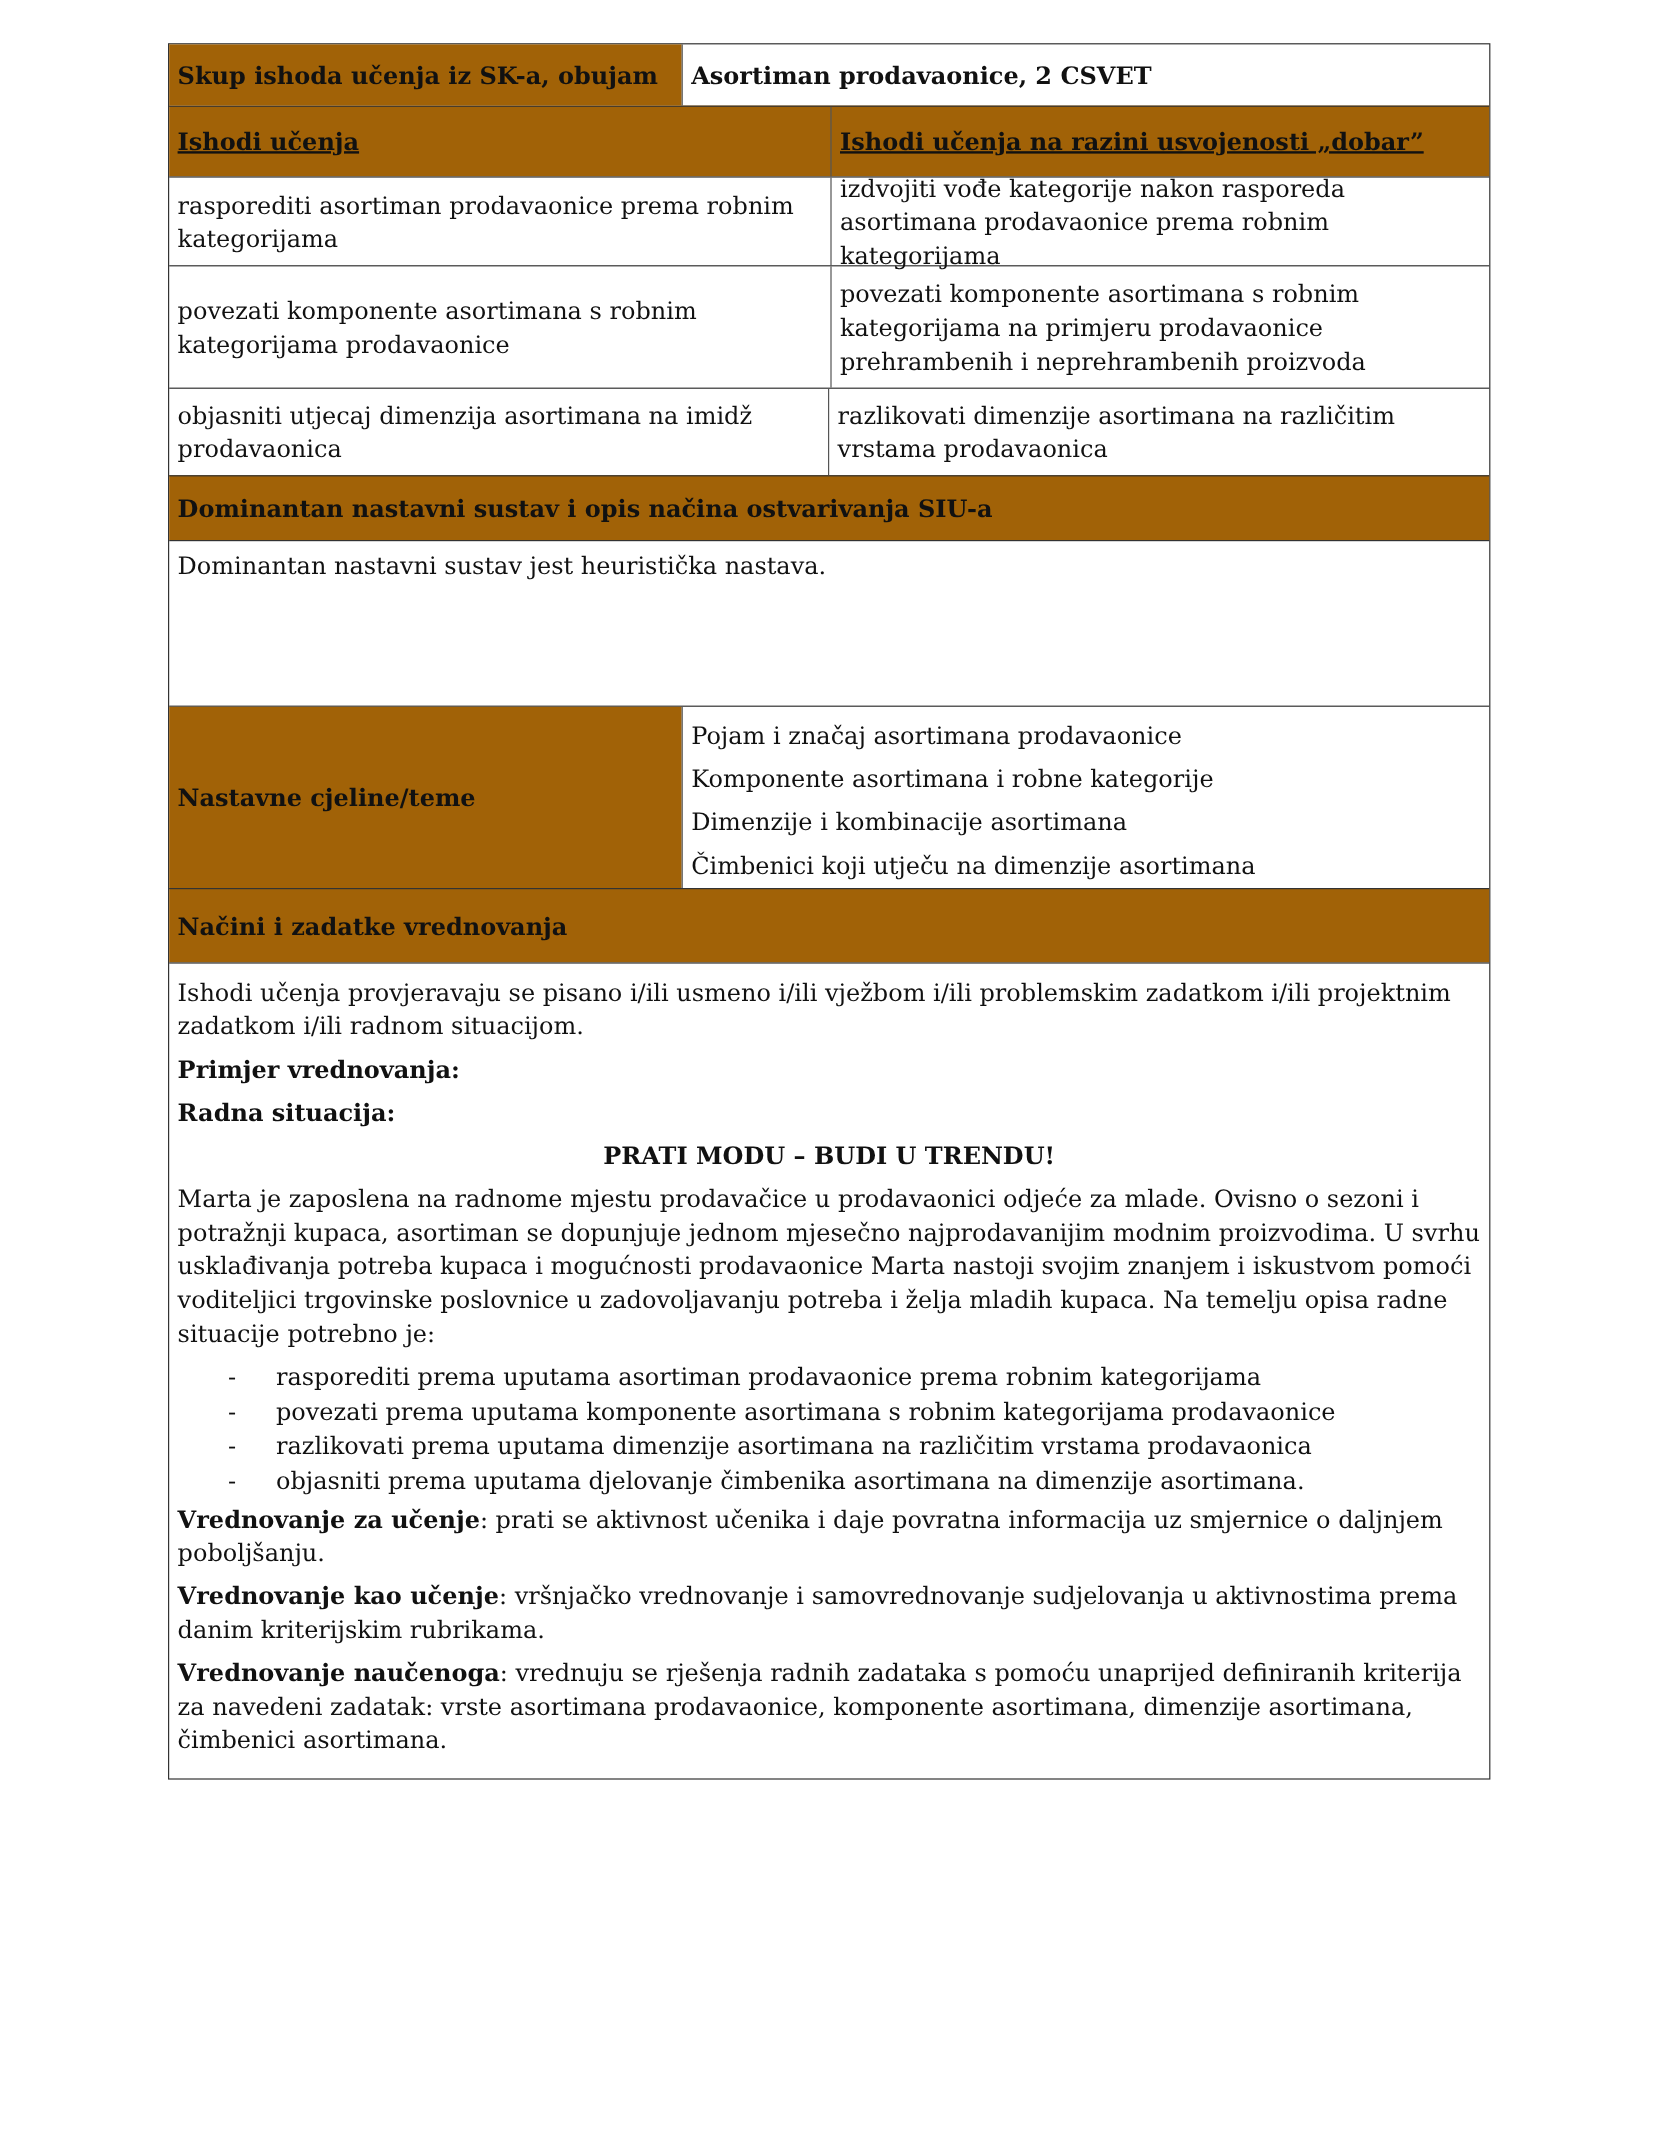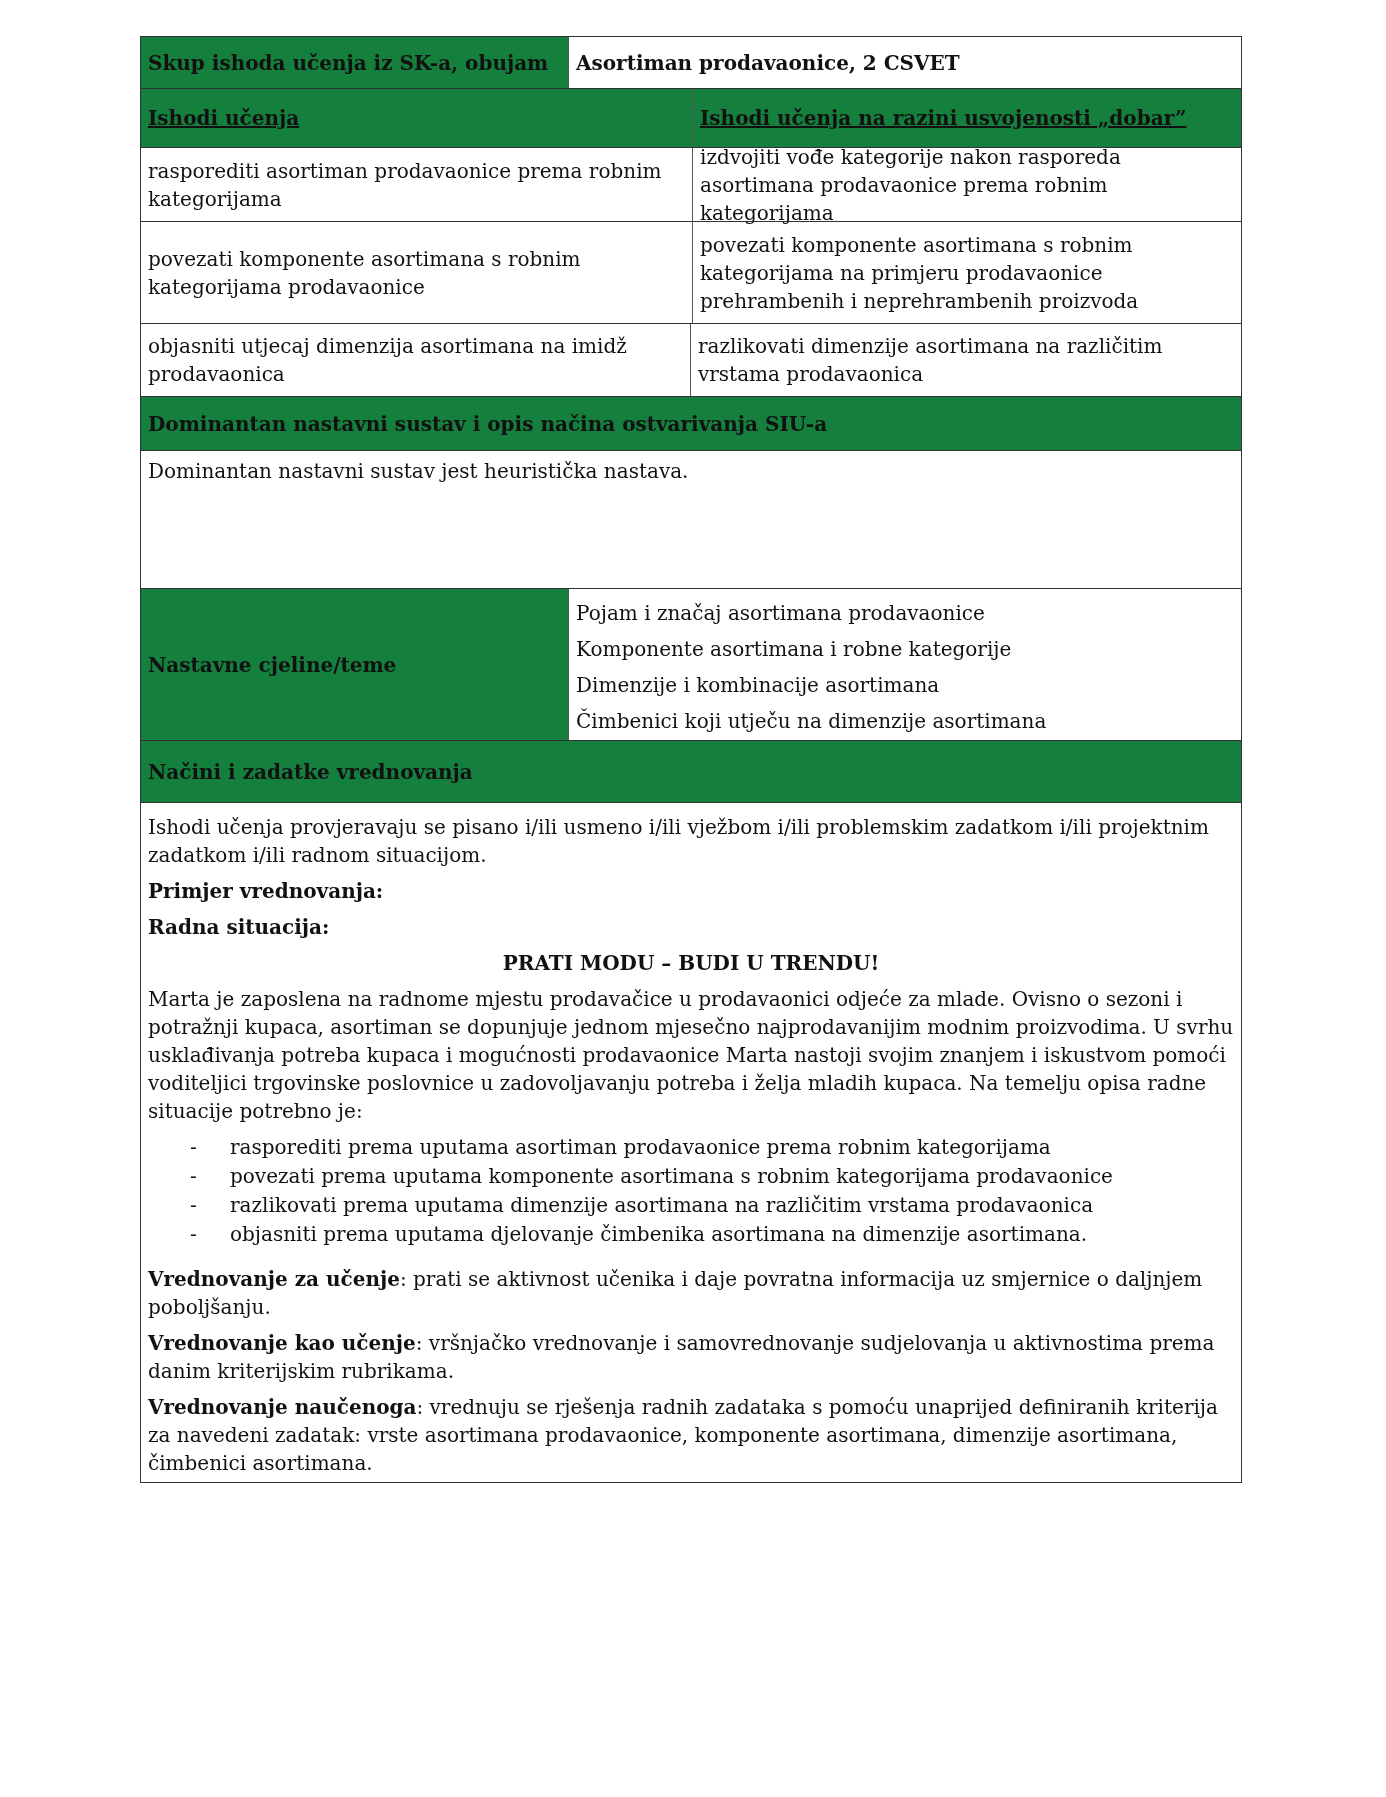--- a/index.html
+++ b/index.html
@@ -2,37 +2,37 @@
 <html><head>
 <meta charset="utf-8">
 <style>
   html, body { margin: 0; padding: 0; background: #ffffff; }
   body { width: 1386px; height: 1797px; position: relative; font-family: "DejaVu Serif", "Liberation Serif", serif; color: #111; }
   .doc { position: absolute; left: 140px; top: 36px; width: 1102px; border: 1.5px solid #333; box-sizing: border-box; }
   .row { display: flex; border-top: 1.5px solid #333; box-sizing: border-box; }
   .row.first { border-top: none; }
   .cell { box-sizing: border-box; padding: 6px 7px; font-size: 20px; line-height: 28px; }
   .cell + .cell { border-left: 1.5px solid #555; }
-  .blue { background: #15803d; }
+  .blue { background: #a16207; }
   .bold { font-weight: bold; }
   .vcenter { display: flex; align-items: center; }
   .r1 { height: 51px; }
   .r1 .c1 { width: 427px; }
   .r1 .c2 { flex: 1; }
   .hdr { height: 59px; text-decoration: underline; }
   .split .c1 { width: 551px; }
   .split .c2 { flex: 1; }
   .full { width: 100%; }
   .sec { height: 54px; }
   .body-text p { margin: 0 0 8px 0; }
   .topics .c1 { width: 427px; }
   .topics .c2 { flex: 1; padding-top: 6px; }
   .topics .c2 div { height: 36px; line-height: 36px; }
   .center { text-align: center; }
-  ul.dash { list-style: none; margin: 6px 0 16px 0; padding: 0 0 0 42px; }
+  ul.dash { list-style: none; margin: 6px 0 3px 0; padding: 0 0 0 42px; }
   ul.dash li { position: relative; padding-left: 40px; line-height: 29px; }
   ul.dash li::before { content: "-"; position: absolute; left: 0; }
 </style>
 </head>
 <body>
 
 <div class="doc">
 
   <div class="row first r1">
     <div class="cell c1 blue bold vcenter">Skup ishoda učenja iz SK-a, obujam</div>

